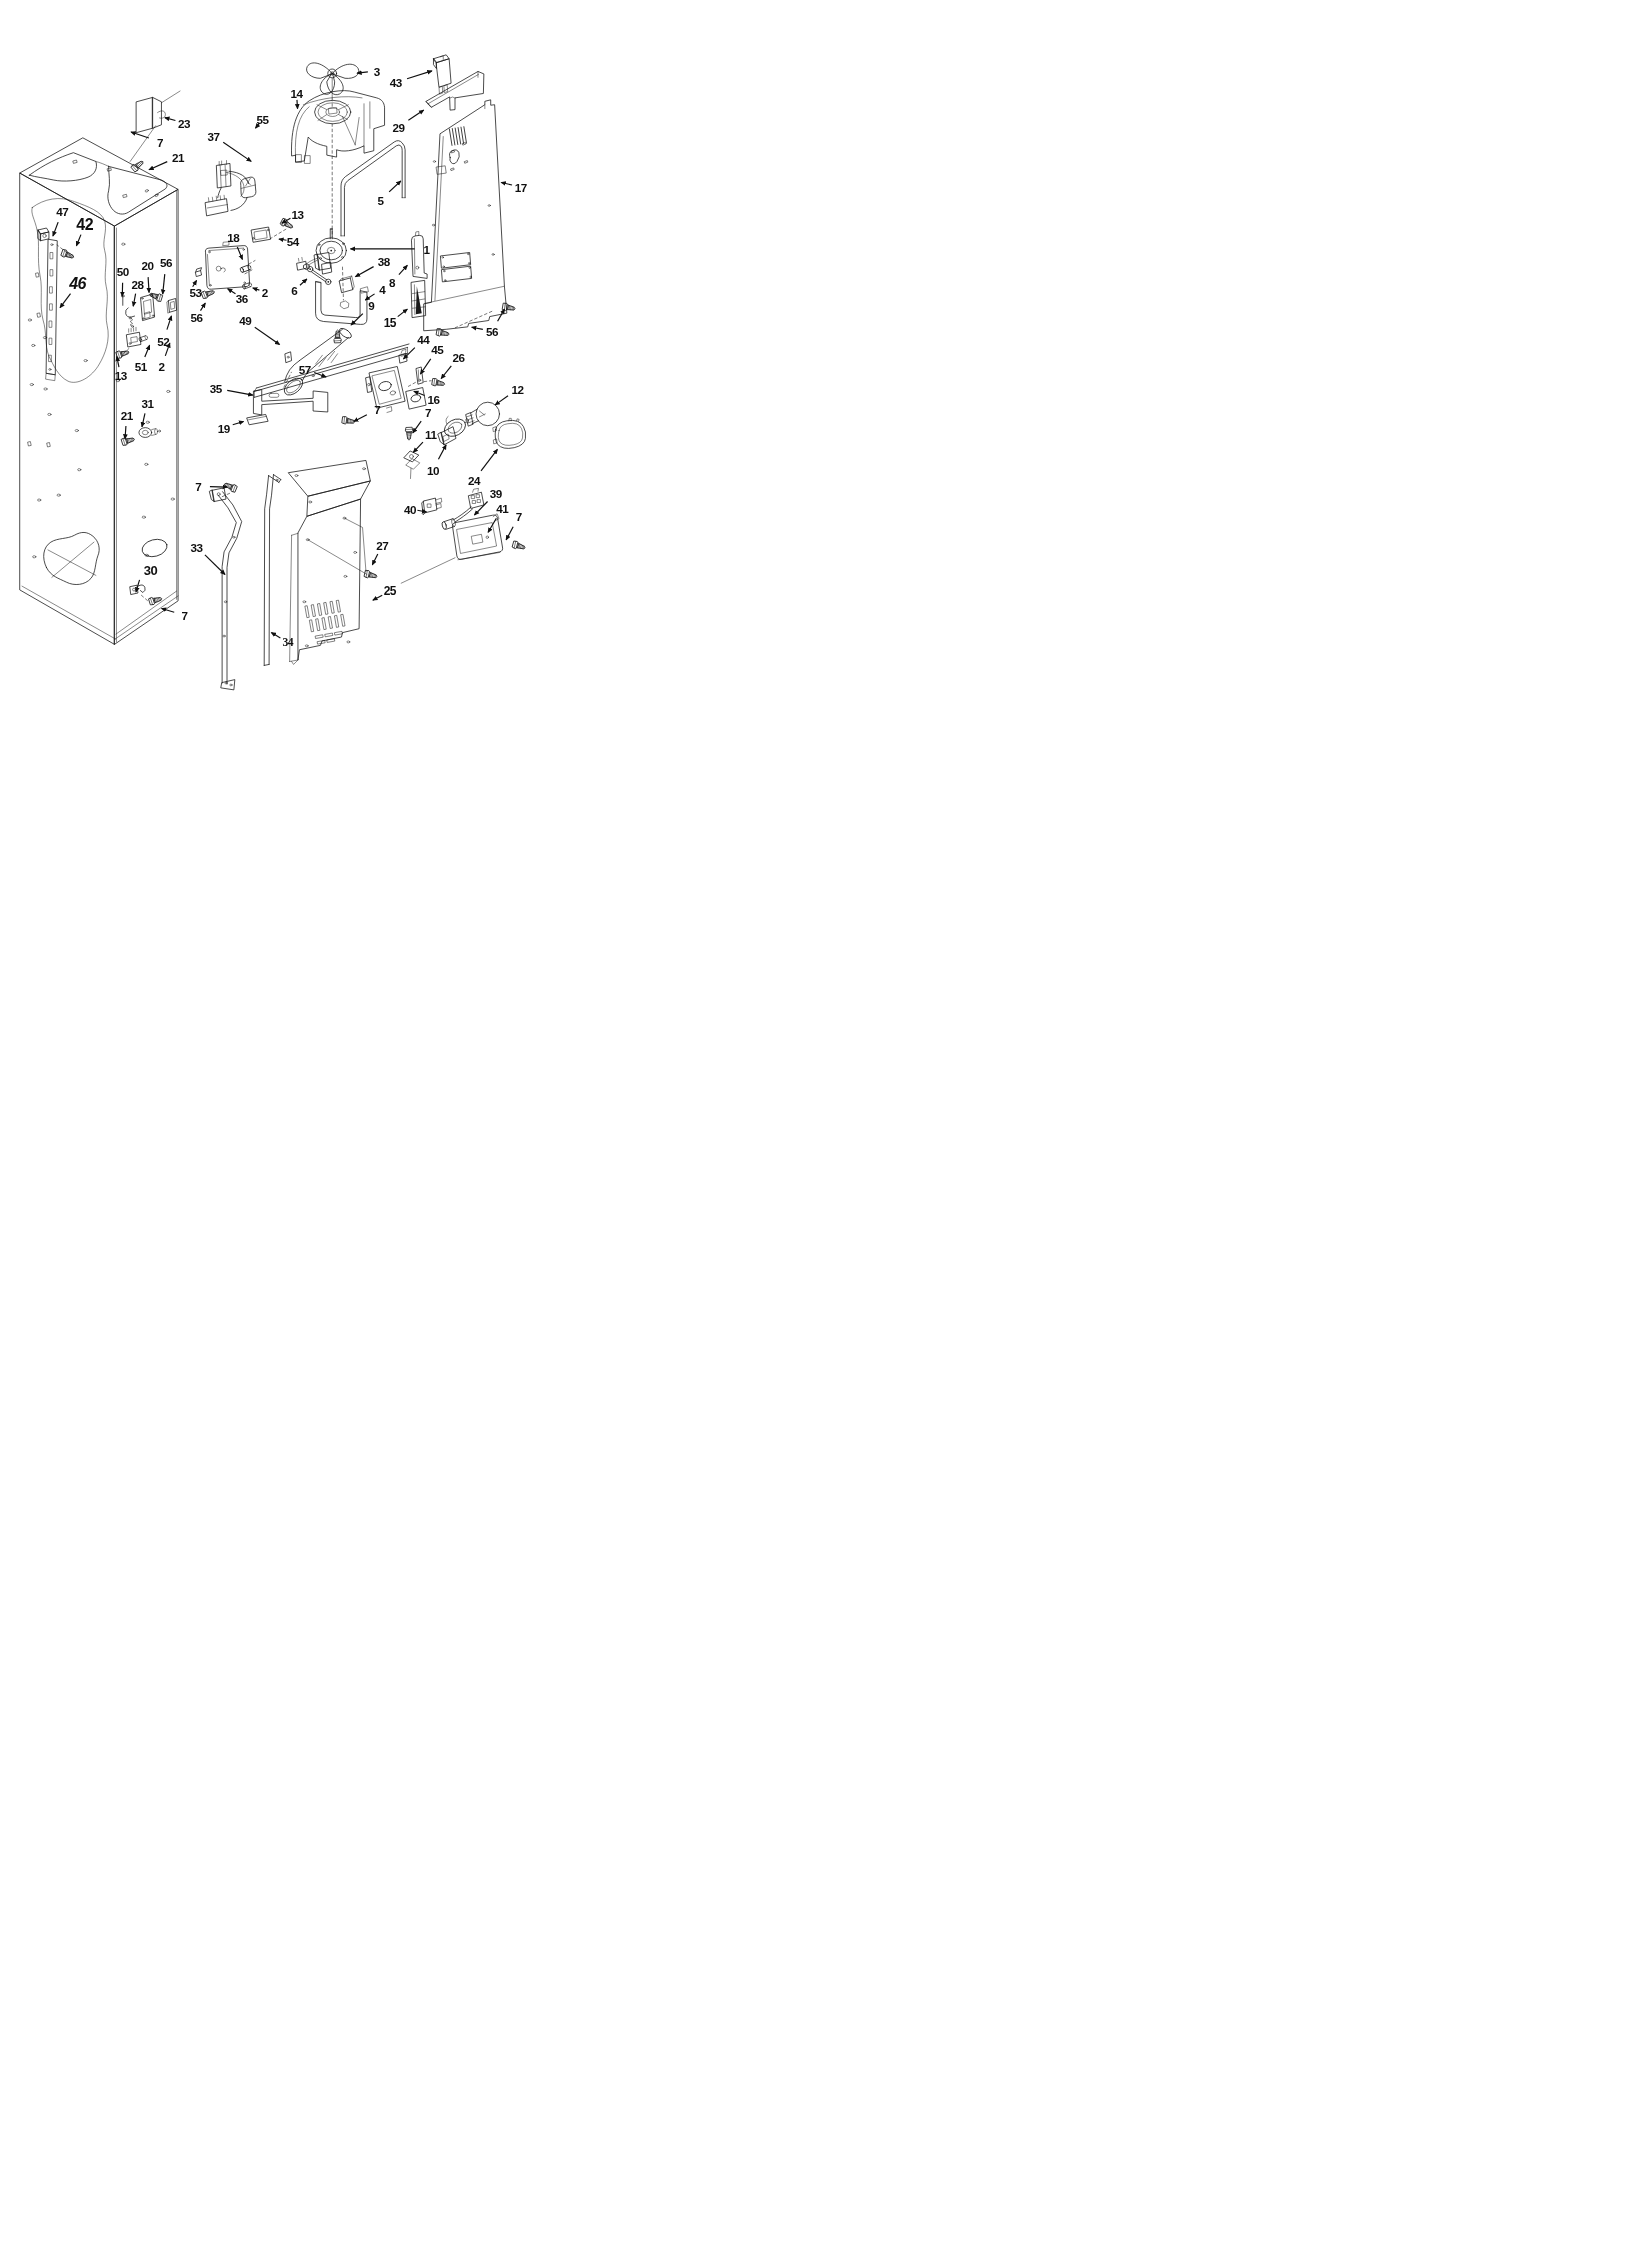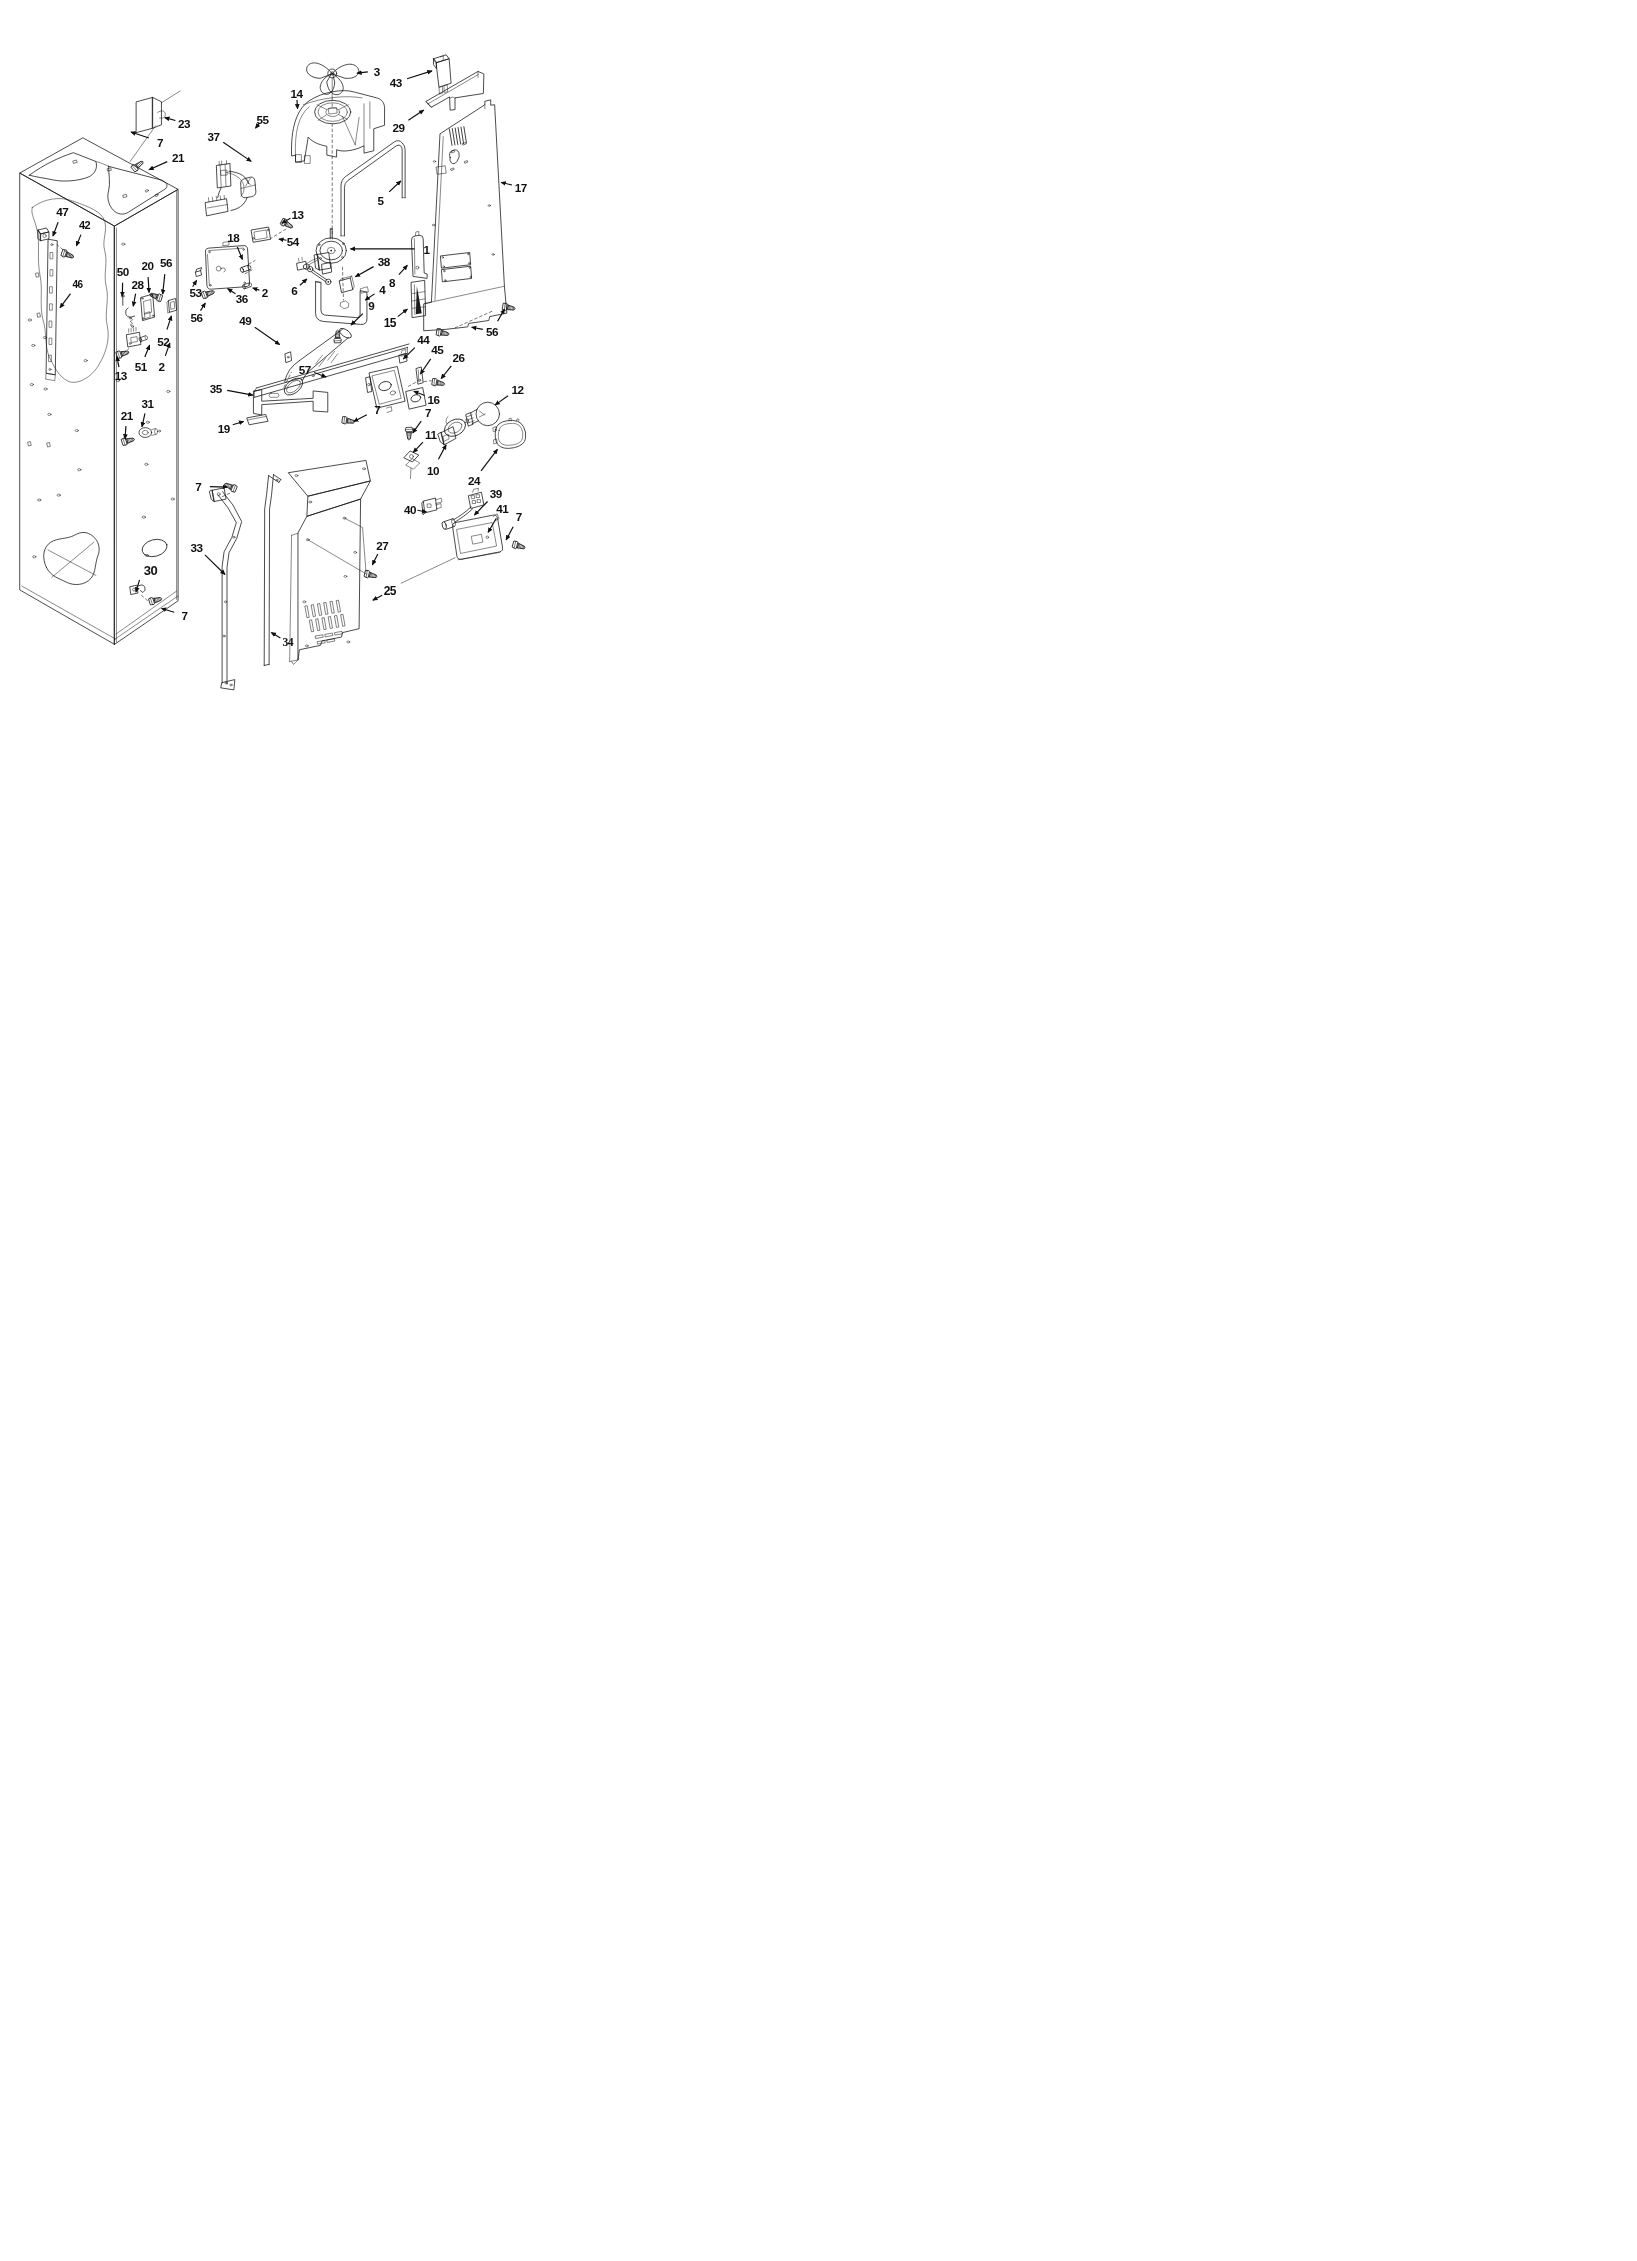--- a/index.html
+++ b/index.html
@@ -605,22 +605,22 @@
       <div class="callout" style="left: 36%; top: 72.5%; font-size: 11.7px;">33</div>
       <div class="callout" style="left: 36.3%; top: 64.5%; font-size: 11.7px;">7</div>
       <div class="callout" style="left: 26.1%; top: 75.6%; font-size: 13px; margin-left: 8px;">30</div>
       <div class="callout" style="left: 33.8%; top: 81.6%; font-size: 11.7px;">7</div>
       <div class="callout" style="left: 27%; top: 53.4%; font-size: 11.7px;">31</div>
       <div class="callout" style="left: 23.2%; top: 55.1%; font-size: 11.7px;">21</div>
       <div class="callout" style="left: 22.1%; top: 49.8%; font-size: 11.7px;">13</div>
       <div class="callout" style="left: 41%; top: 56.7%; font-size: 11.7px;">19</div>
       <div class="callout" style="left: 39.5%; top: 51.5%; font-size: 11.7px;">35</div>
       <div class="callout" style="left: 11.4%; top: 28%; font-size: 11.7px;">47</div>
-      <div class="callout" style="left: 15.5%; top: 29.9%; font-size: 11px;">42</div>
-      <div class="callout" style="left: 14.2%; top: 37.7%; font-size: 10px;">46</div>
+      <div class="callout" style="left: 15.5%; top: 29.9%; font-size: 16px;">42</div>
+      <div class="callout" style="left: 14.2%; top: 37.7%; font-size: 16px; font-style: italic;">46</div>
       <div class="callout" style="left: 22.5%; top: 36%; font-size: 11.7px;">50</div>
       <div class="callout" style="left: 25.2%; top: 37.6%; font-size: 11.7px;">28</div>
       <div class="callout" style="left: 27%; top: 35.2%; font-size: 11.7px;">20</div>
       <div class="callout" style="left: 30.4%; top: 34.8%; font-size: 11.7px;">56</div>
       <div class="callout" style="left: 34.7%; top: 38.7%; font-size: 11.7px; margin-left: 6px;">53</div>
       <div class="callout" style="left: 36%; top: 42%; font-size: 11.7px;">56</div>
       <div class="callout" style="left: 44.3%; top: 39.5%; font-size: 11.7px;">36</div>
       <div class="callout" style="left: 48.5%; top: 38.7%; font-size: 11.7px;">2</div>
       <div class="callout" style="left: 53.9%; top: 38.5%; font-size: 11.7px;">6</div>
       <div class="callout" style="left: 29.9%; top: 45.2%; font-size: 11.7px;">52</div>

